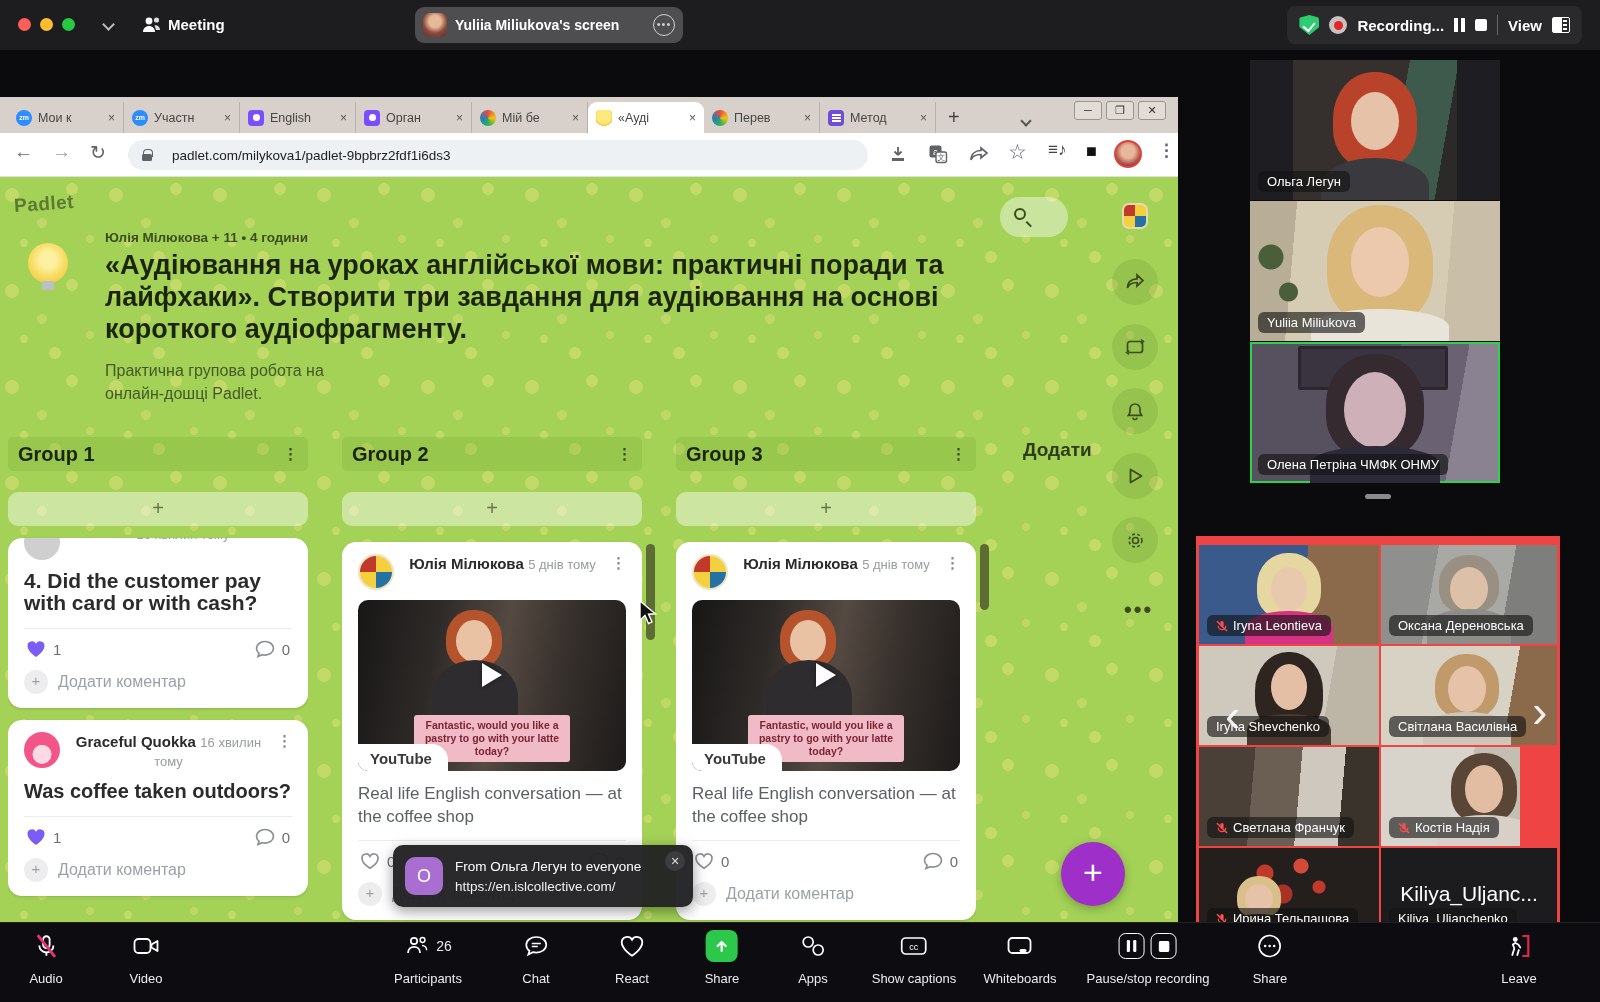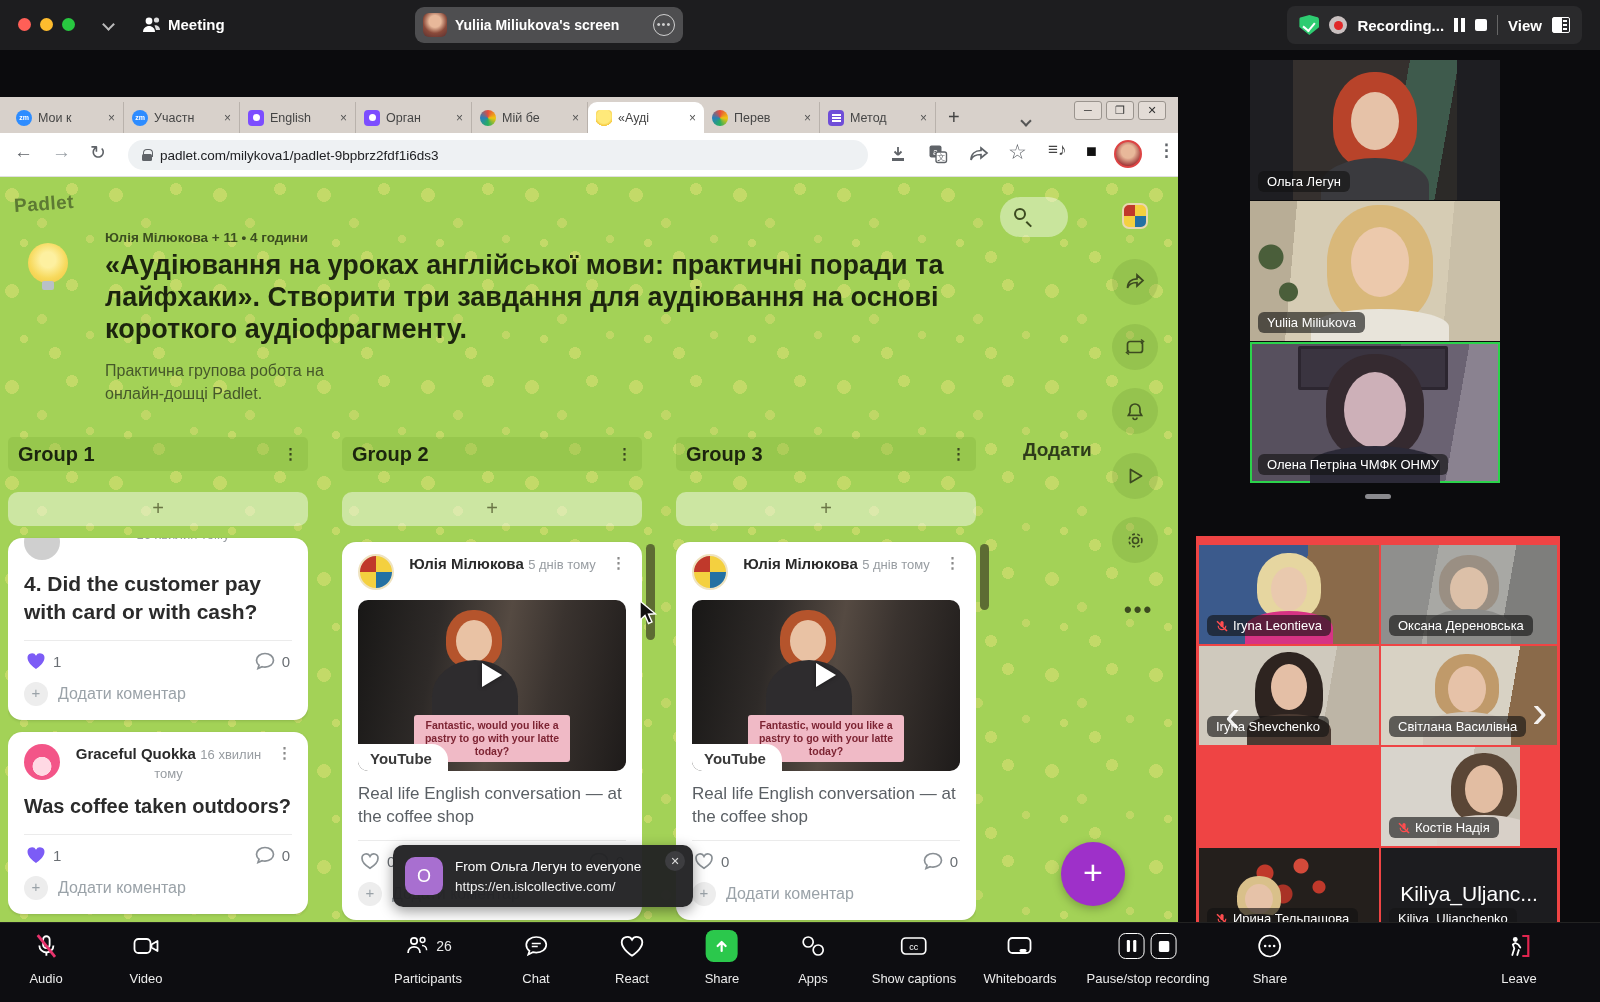--- a/index.html
+++ b/index.html
@@ -45,21 +45,21 @@
   .fav-bulb { background:radial-gradient(circle at 50% 40%, #ffe97a 55%, #f5c83d 75%, transparent 78%); }
   .fav-list { background:#6f4dd8; }
   .fav-list::after { content:""; width:9px; height:8px; background:repeating-linear-gradient(#fff 0 1.6px, transparent 1.6px 3.2px); }
   .newtab { font-size:20px; color:#444; margin:0 0 4px 12px; }
   .tab-chev { position:absolute; right:148px; bottom:8px; width:8px; height:8px; border-right:2px solid #555; border-bottom:2px solid #555; transform:rotate(45deg); }
   .winctl { position:absolute; top:4px; display:flex; gap:4px; }
   .winctl span { width:28px; height:19px; border:1px solid #9a948e; border-radius:3px; font-size:11px; color:#333; text-align:center; line-height:17px; background:#e3dcd6; }
 
   .navbar { position:absolute; left:0; top:36px; width:1178px; height:44px; background:#fff; border-bottom:1px solid #e0e0e0; }
   .navico { position:absolute; top:8px; font-size:19px; color:#5f6368; }
-  .urlbar { position:absolute; left:128px; top:7px; width:740px; height:30px; background:#eef1f3; border-radius:16px; display:flex; align-items:center; gap:8px; padding:0 14px; }
+  .urlbar { position:absolute; left:128px; top:7px; width:740px; height:30px; background:#eef1f3; border-radius:16px; display:flex; align-items:center; gap:20px; padding:0 14px; }
   .lock { width:10px; height:12px; position:relative; }
   .lock::before { content:""; position:absolute; left:1px; top:0; width:8px; height:7px; border:1.6px solid #5f6368; border-radius:4px 4px 0 0; border-bottom:none; }
   .lock::after { content:""; position:absolute; left:0; top:5px; width:10px; height:7px; background:#5f6368; border-radius:1.5px; }
   .url { font-size:13.5px; color:#202124; }
   .chrome-avatar { position:absolute; left:1114px; top:7px; width:28px; height:28px; border-radius:50%; background:radial-gradient(circle at 50% 40%, #e8b89a 35%, #a03a3a 75%, #7c2a2a 100%); border:2px solid #d44; }
 
   
   .padlet { position:absolute; left:0; top:80px; width:1178px; height:745px; overflow:hidden;
     background-color:#a3d257;
     background-image:
@@ -88,21 +88,21 @@
   .col-head { display:flex; align-items:center; height:34px; background:rgba(125,175,55,.30); border-radius:5px; padding:0 10px; }
   .col-title { font-size:20px; font-weight:700; color:#1c240e; flex:1; }
   .kebab { color:#39451e; font-size:15px; font-weight:700; }
   .addbar { margin-top:21px; height:34px; background:rgba(255,255,255,.45); border-radius:10px; color:#6a7545; font-size:20px; text-align:center; line-height:32px; }
   .card { background:#fff; border-radius:14px; padding:12px 16px; box-shadow:0 1px 3px rgba(0,0,0,.14); overflow:hidden; }
   .card-head { display:flex; gap:10px;text-align:center; }
   .cav { width:36px; height:36px; border-radius:50%; flex:none; }
   .ch-txt { flex:1; }
   .cname { font-size:15px; font-weight:700; color:#2a2a2a; line-height:20px; }
   .ctime { font-size:13px; color:#979ca1; line-height:17px; }
-  .q { font-size:21px; font-weight:600; color:#2b2b2b; line-height:28px; margin:10px 0 14px; }
+  .q { font-size:21px; font-weight:600; color:#2b2b2b; line-height:22px; margin:10px 0 14px; }
   .cdiv { border-top:1px solid #ebebeb; }
   .cfoot { display:flex; justify-content:space-between; align-items:center; padding:11px 2px 2px; }
   .likes { display:flex; align-items:center; gap:7px; font-size:15px; color:#6a6f74; }
   .addc { display:flex; align-items:center; gap:10px; padding:10px 0 2px; color:#9aa2a8; font-size:16px; }
   .addc .plus { width:24px; height:24px; border-radius:50%; background:#ededed; color:#9aa2a8; text-align:center; line-height:22px; font-size:15px; flex:none; }
   .vthumb { position:relative; height:171px; border-radius:10px; overflow:hidden; margin-top:10px;
     background:linear-gradient(100deg,#181716 0%,#2e2a28 28%,#554a42 52%,#3a332f 70%,#1e1b1a 100%); }
   .vplay { position:absolute; left:50%; top:44%; transform:translate(-50%,-50%); width:0; height:0; border-left:20px solid #fff; border-top:12px solid transparent; border-bottom:12px solid transparent; filter:drop-shadow(0 0 2px rgba(0,0,0,.5)); }
   .vcap { position:absolute; left:50%; bottom:9px; transform:translateX(-50%); width:156px; background:#f0bac6; color:#7d2433; font-size:10.5px; font-weight:700; line-height:13px; text-align:center; padding:4px 5px; border-radius:3px; }
   .ytpill { position:absolute; left:0; bottom:0; background:#fff; padding:6px 16px 4px 12px; border-radius:0 16px 0 0; font-size:15px; font-weight:700; color:#3a3a3a; }
@@ -578,20 +578,30 @@
         <div class="pp" style="--hair:#c09a6a;--skin:#e6c2a8;--top:#cfc6ba;left:36px;top:8px;width:100px;height:91px">
           <span class="hair" style="left:18px;top:0;width:64px;height:64px"></span>
             <span class="face" style="left:31px;top:12px;width:38px;height:46px"></span>
             <span class="body" style="left:6px;top:58px;width:88px;height:33px"></span>
         </div>
         <span class="vlabel">
             <span>Світлана Василівна</span>
           </span>
       </div>
 
+      <div class="g-tile" style="left:3px;top:211px;width:180px;height:99px;background:linear-gradient(95deg,#4a4038 0 30%, #6a5f52 30% 55%, #cfc8bf 55% 78%, #3a332c 78%)">
+        <span class="vlabel">
+          <svg class="mutemic" viewBox="0 0 12 12">
+              <rect x="4.4" y="1" width="3.2" height="6" rx="1.6" fill="#ff4d4f"></rect>
+              <path d="M2.2 5.8a3.8 3.8 0 0 0 7.6 0" stroke="#ff4d4f" fill="none" stroke-width="1.2"></path>
+              <line x1="1" y1="1.2" x2="11" y2="11" stroke="#ff4d4f" stroke-width="1.6"></line>
+            </svg>
+          <span>Светлана Франчук</span>
+        </span>
+      </div>
 
       <div class="g-tile" style="left:185px;top:211px;width:139px;height:99px;background:linear-gradient(100deg,#d8d4cc 0 60%, #c4beb2 60%)">
         <div class="pp" style="--hair:#5a4636;--skin:#e2bda2;--top:#d8d0c8;left:52px;top:6px;width:104px;height:93px">
           <span class="hair" style="left:18px;top:0;width:66px;height:70px"></span>
             <span class="face" style="left:32px;top:12px;width:38px;height:48px"></span>
             <span class="body" style="left:4px;top:62px;width:96px;height:31px"></span>
         </div>
         <span class="vlabel">
           <svg class="mutemic" viewBox="0 0 12 12">
               <rect x="4.4" y="1" width="3.2" height="6" rx="1.6" fill="#ff4d4f"></rect>

